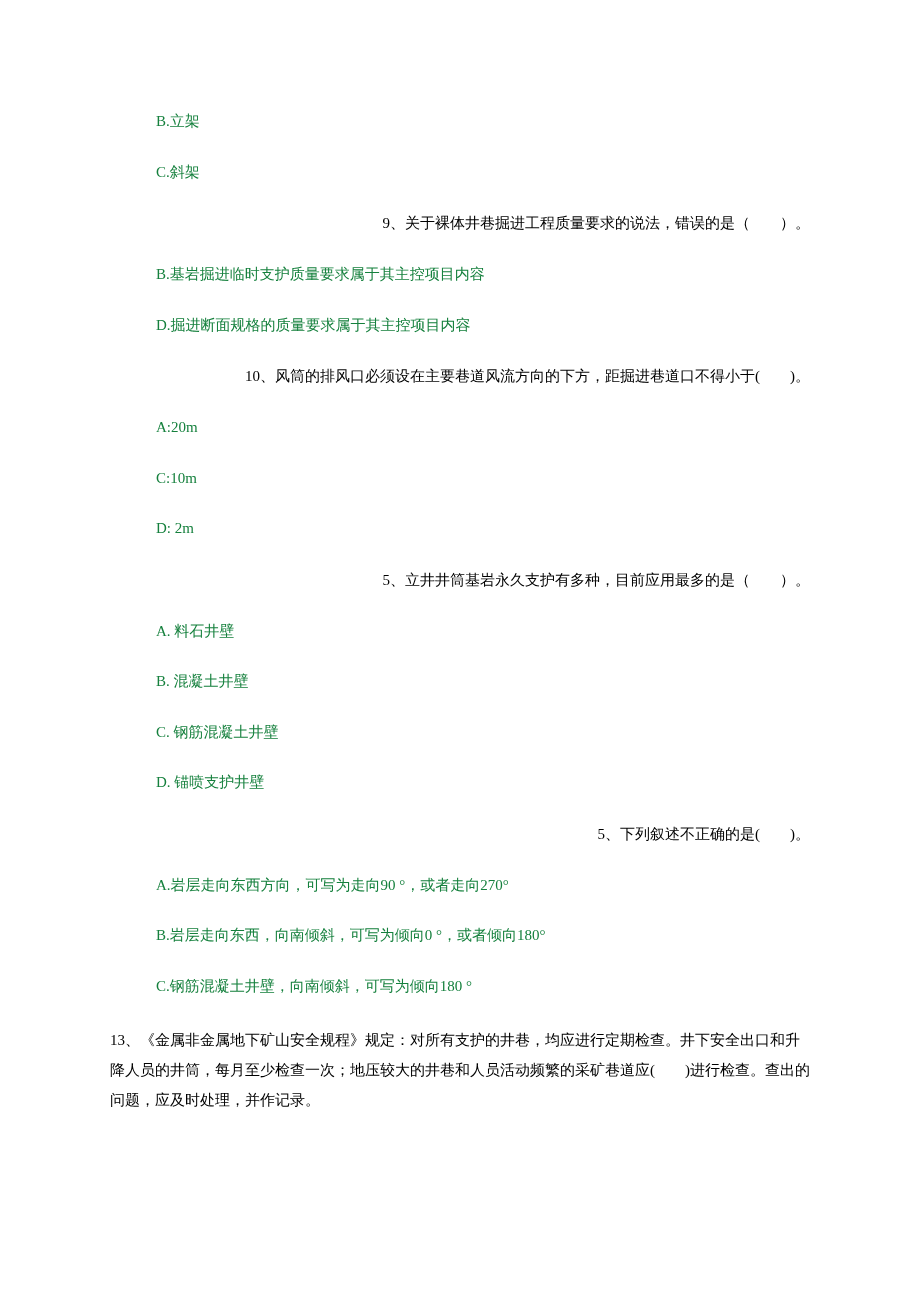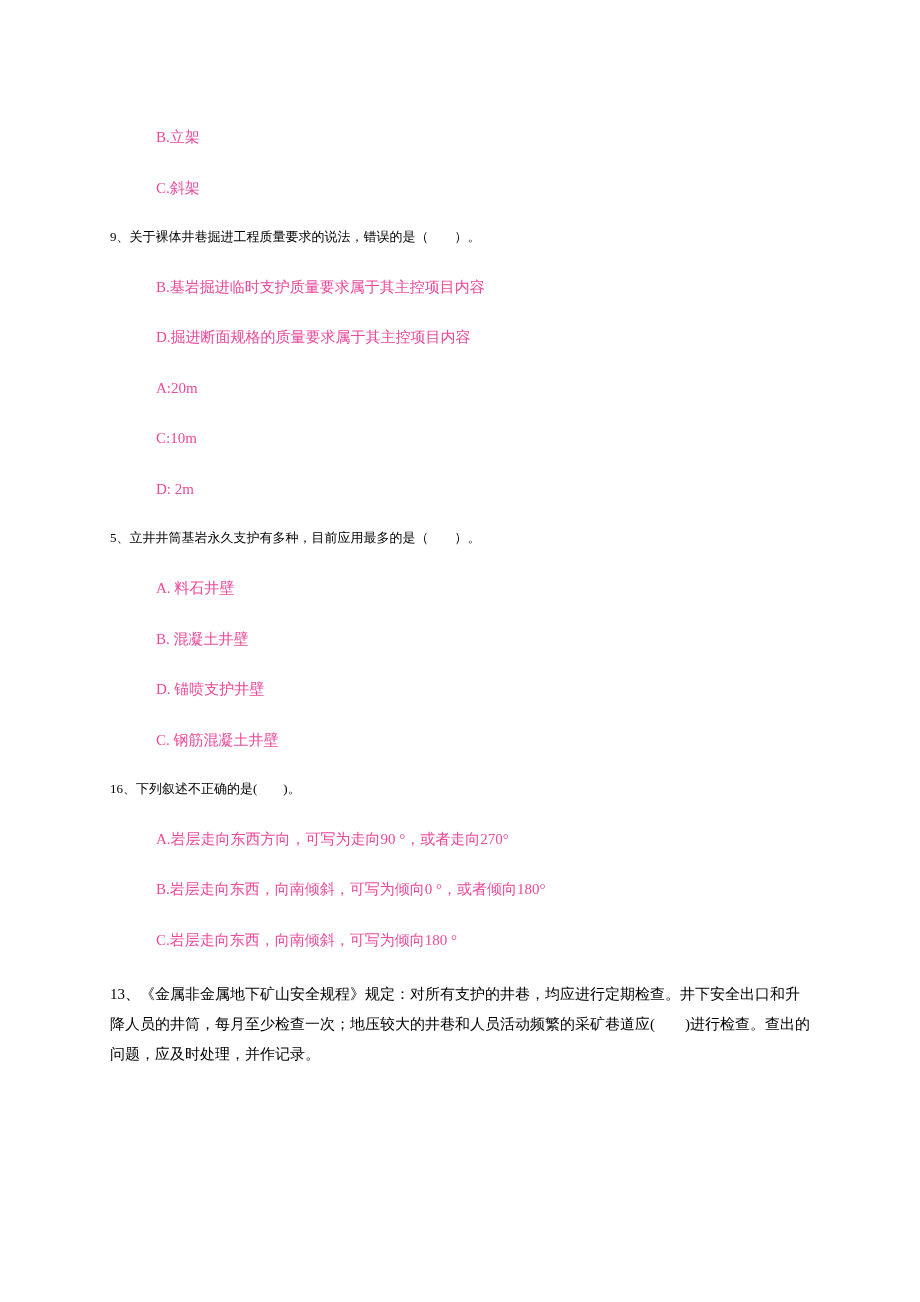--- a/index.html
+++ b/index.html
@@ -10,33 +10,34 @@
     width: 920px;
     min-height: 1302px;
     position: relative;
   }
   .page {
     padding: 110px 110px 40px 110px;
     box-sizing: border-box;
   }
   .option-indented {
     margin-left: 46px;
-    margin-top: 16px;
+    margin-top: 0;
     margin-bottom: 28px;
     font-size: 15px;
     line-height: 1.5;
-    color: #ec4899;
+    color: #15803d;
   }
   .option-indented:last-of-type { margin-bottom: 24px; }
   .question {
     margin-left: 0;
     margin-bottom: 28px;
-    font-size: 13px;
+    font-size: 15px;
     line-height: 1.6;
     color: #000;
+    text-align: right;
   }
   .paragraph {
     margin-left: 0;
     margin-bottom: 0;
     font-size: 15px;
     line-height: 2.0;
     color: #000;
   }
 </style>
 </head>
@@ -44,30 +45,31 @@
 
 <div class="page">
 
   <div class="option-indented">B.立架</div>
   <div class="option-indented">C.斜架</div>
 
   <div class="question">9、关于裸体井巷掘进工程质量要求的说法，错误的是（　　）。</div>
   <div class="option-indented">B.基岩掘进临时支护质量要求属于其主控项目内容</div>
   <div class="option-indented">D.掘进断面规格的质量要求属于其主控项目内容</div>
 
+  <div class="question">10、风筒的排风口必须设在主要巷道风流方向的下方，距掘进巷道口不得小于(　　)。</div>
   <div class="option-indented">A:20m</div>
   <div class="option-indented">C:10m</div>
   <div class="option-indented">D: 2m</div>
 
   <div class="question">5、立井井筒基岩永久支护有多种，目前应用最多的是（　　）。</div>
   <div class="option-indented">A. 料石井壁</div>
   <div class="option-indented">B. 混凝土井壁</div>
+  <div class="option-indented">C. 钢筋混凝土井壁</div>
   <div class="option-indented">D. 锚喷支护井壁</div>
-  <div class="option-indented">C. 钢筋混凝土井壁</div>
 
-  <div class="question">16、下列叙述不正确的是(　　)。</div>
+  <div class="question">5、下列叙述不正确的是(　　)。</div>
   <div class="option-indented">A.岩层走向东西方向，可写为走向90 °，或者走向270°</div>
   <div class="option-indented">B.岩层走向东西，向南倾斜，可写为倾向0 °，或者倾向180°</div>
-  <div class="option-indented">C.岩层走向东西，向南倾斜，可写为倾向180 °</div>
+  <div class="option-indented">C.钢筋混凝土井壁，向南倾斜，可写为倾向180 °</div>
 
   <div class="paragraph">13、《金属非金属地下矿山安全规程》规定：对所有支护的井巷，均应进行定期检查。井下安全出口和升降人员的井筒，每月至少检查一次；地压较大的井巷和人员活动频繁的采矿巷道应(　　)进行检查。查出的问题，应及时处理，并作记录。</div>
 
 </div>
 
 </body></html>

